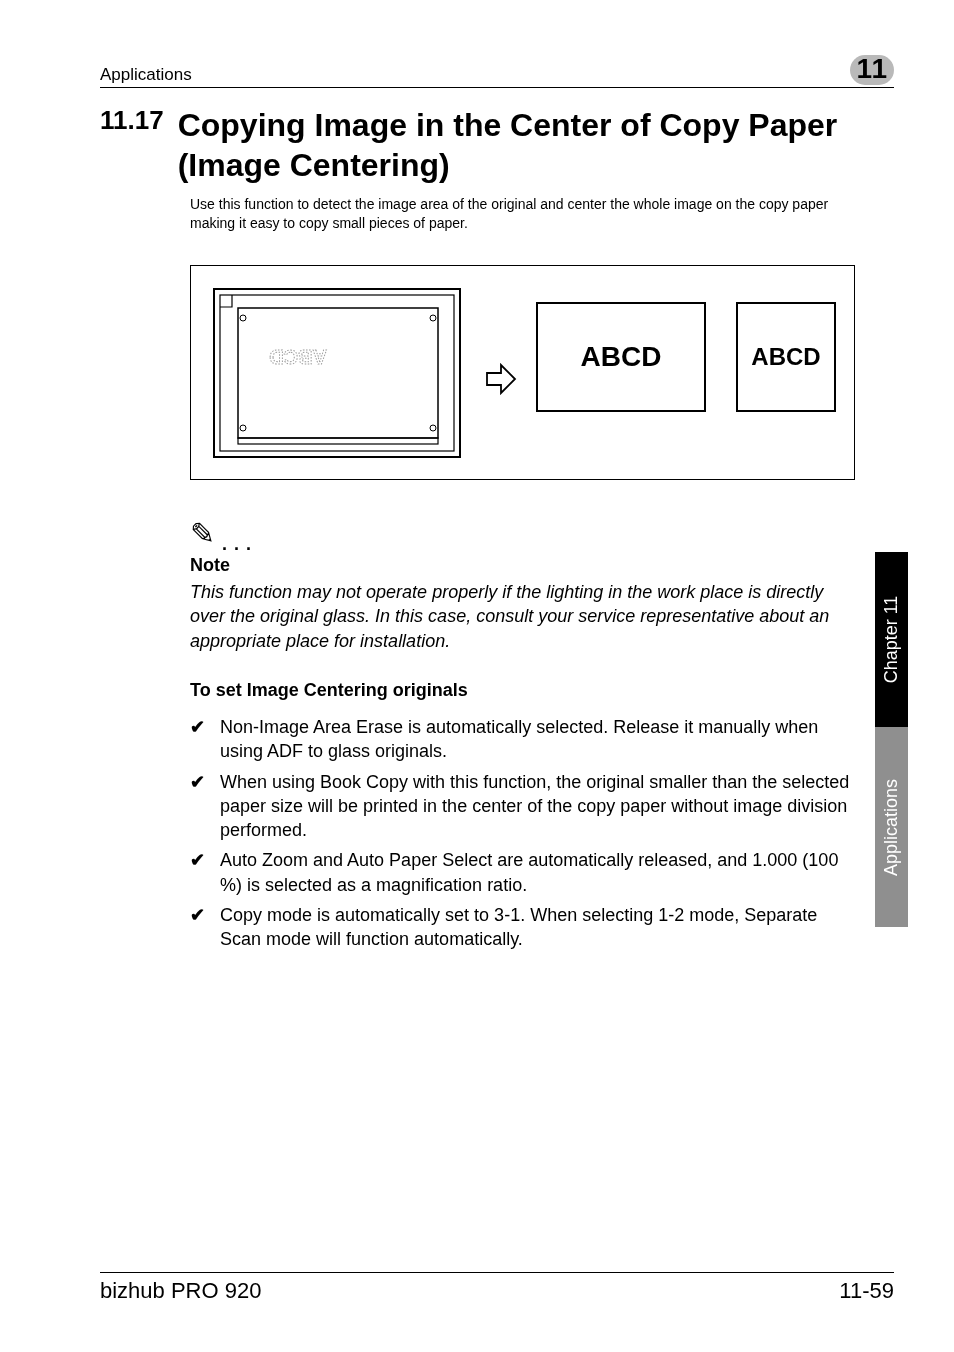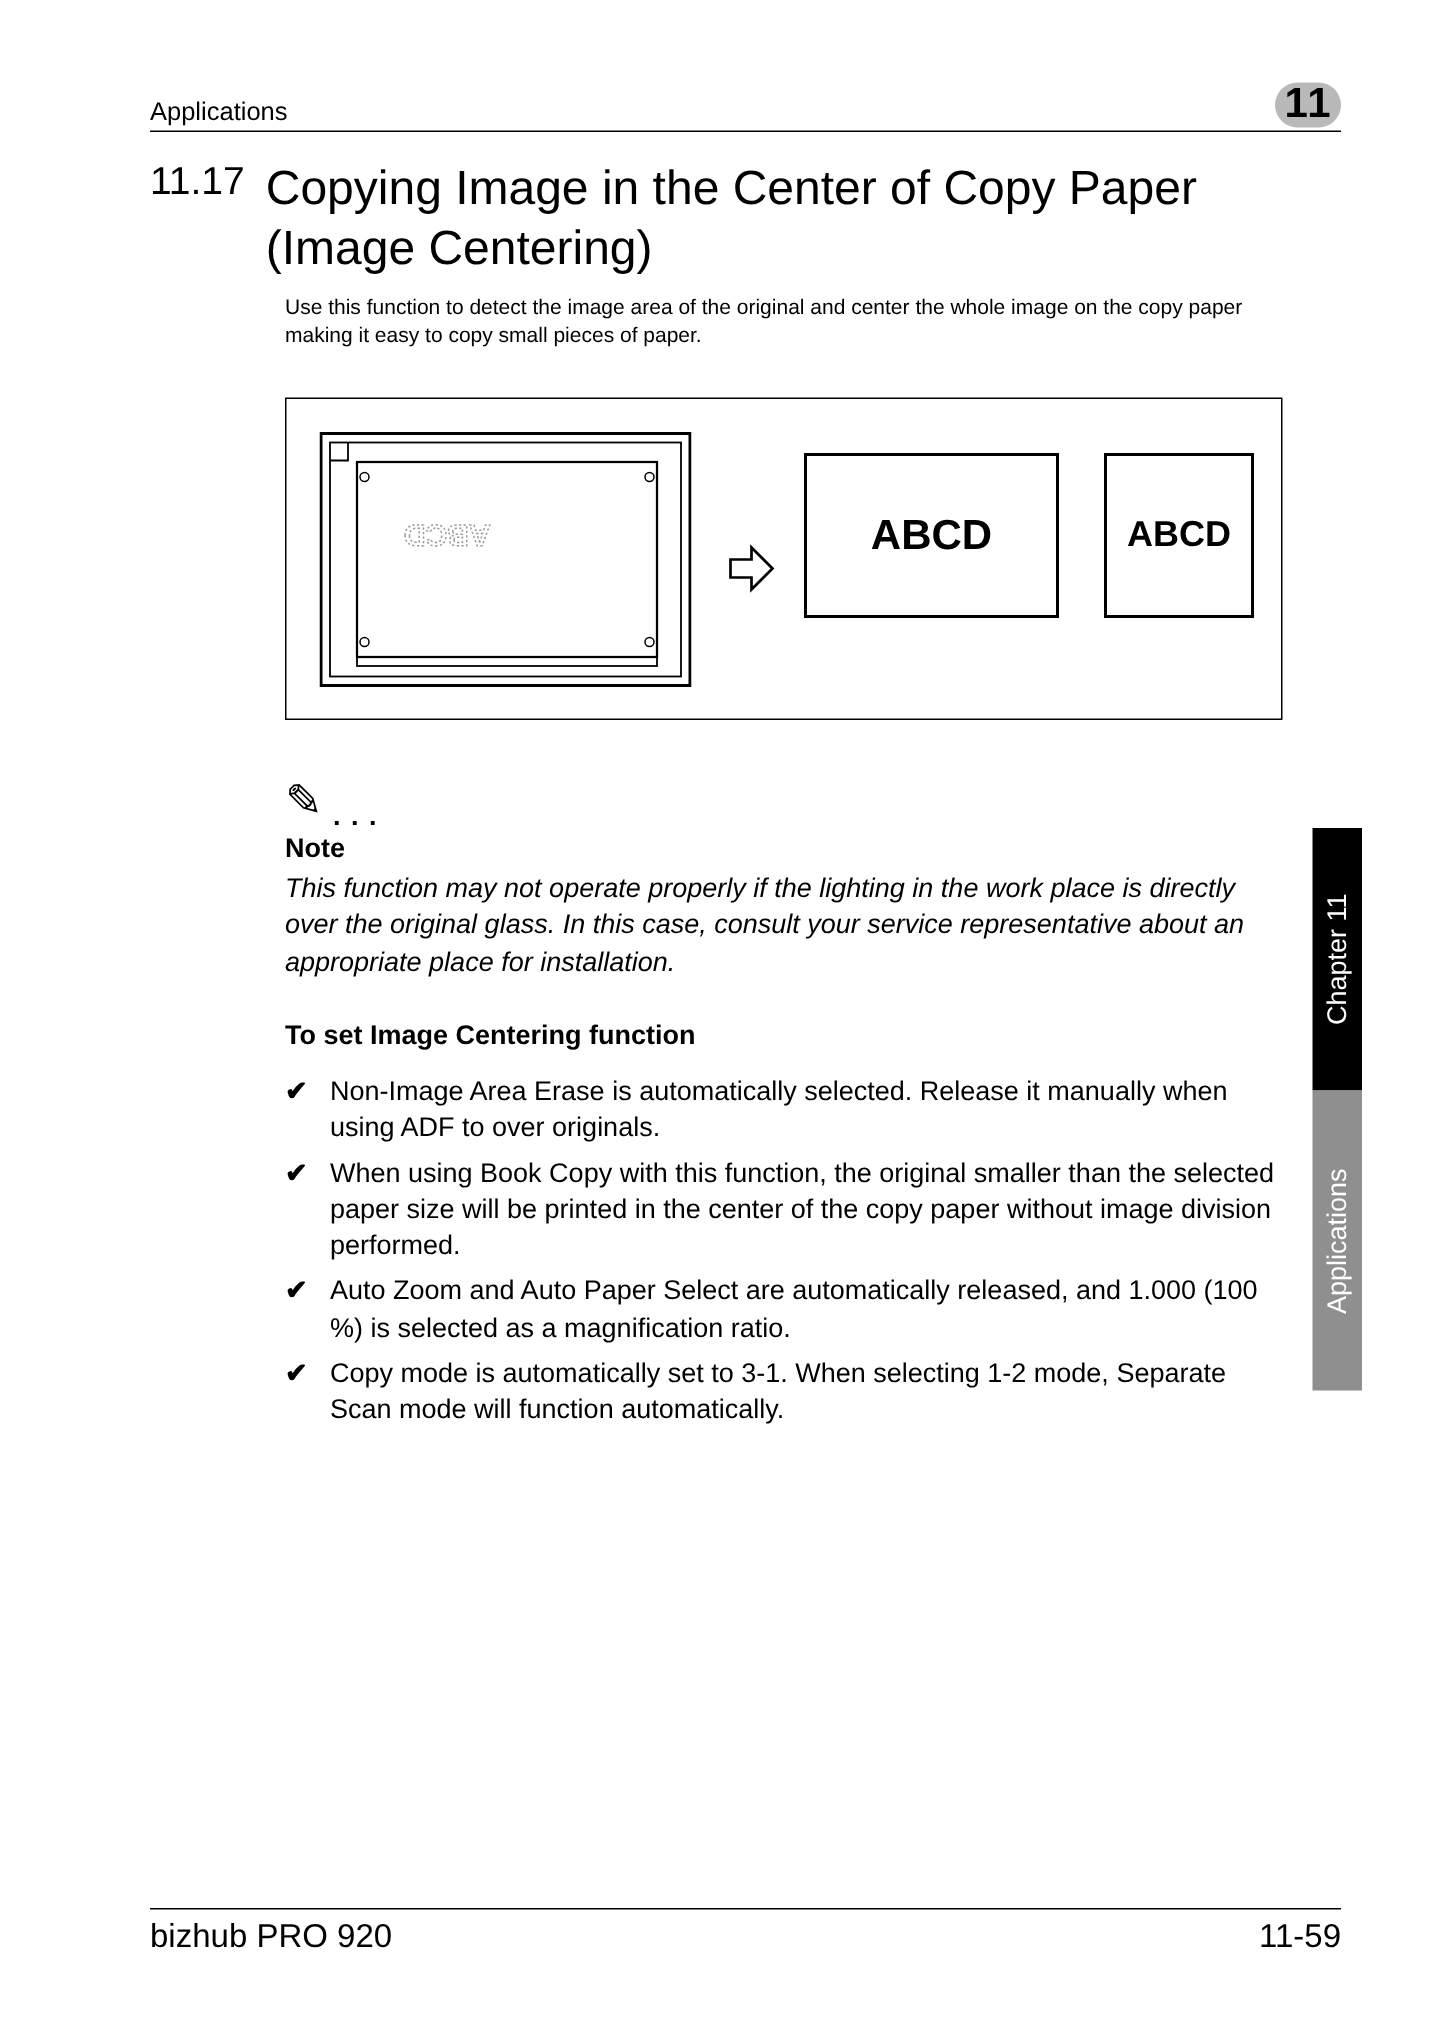--- a/index.html
+++ b/index.html
@@ -38,21 +38,21 @@
     letter-spacing: 1px;
     border-radius: 15px;
   }
   .section-heading {
     position: absolute;
     top: 105px;
     left: 100px;
     right: 95px;
     display: flex;
     gap: 14px;
-    font-weight: 400;
+    font-weight: 700;
     justify-content: flex-end;
   }
   .section-heading .num {
     font-size: 26px;
   }
   .section-heading .title {
     font-size: 32px;
     line-height: 1.25;
   }
   .intro-para {
@@ -270,26 +270,26 @@
 
   <div class="result1">ABCD</div>
   <div class="result2">ABCD</div>
 </div>
 
 <div class="note-icon">✎</div>
 <div class="note-dots">. . .</div>
 <div class="note-heading">Note</div>
 <div class="note-body">This function may not operate properly if the lighting in the work place is directly over the original glass. In this case, consult your service representative about an appropriate place for installation.</div>
 
-<div class="subheading">To set Image Centering function</div>
+<div class="subheading">To set Image Centering originals</div>
 
 <div class="checklist">
   <div class="item">
     <div class="mark">✔</div>
-    <div>Non-Image Area Erase is automatically selected. Release it manually when using ADF to over originals.</div>
+    <div>Non-Image Area Erase is automatically selected. Release it manually when using ADF to glass originals.</div>
   </div>
   <div class="item">
     <div class="mark">✔</div>
     <div>When using Book Copy with this function, the original smaller than the selected paper size will be printed in the center of the copy paper without image division performed.</div>
   </div>
   <div class="item">
     <div class="mark">✔</div>
     <div>Auto Zoom and Auto Paper Select are automatically released, and 1.000 (100 %) is selected as a magnification ratio.</div>
   </div>
   <div class="item">

